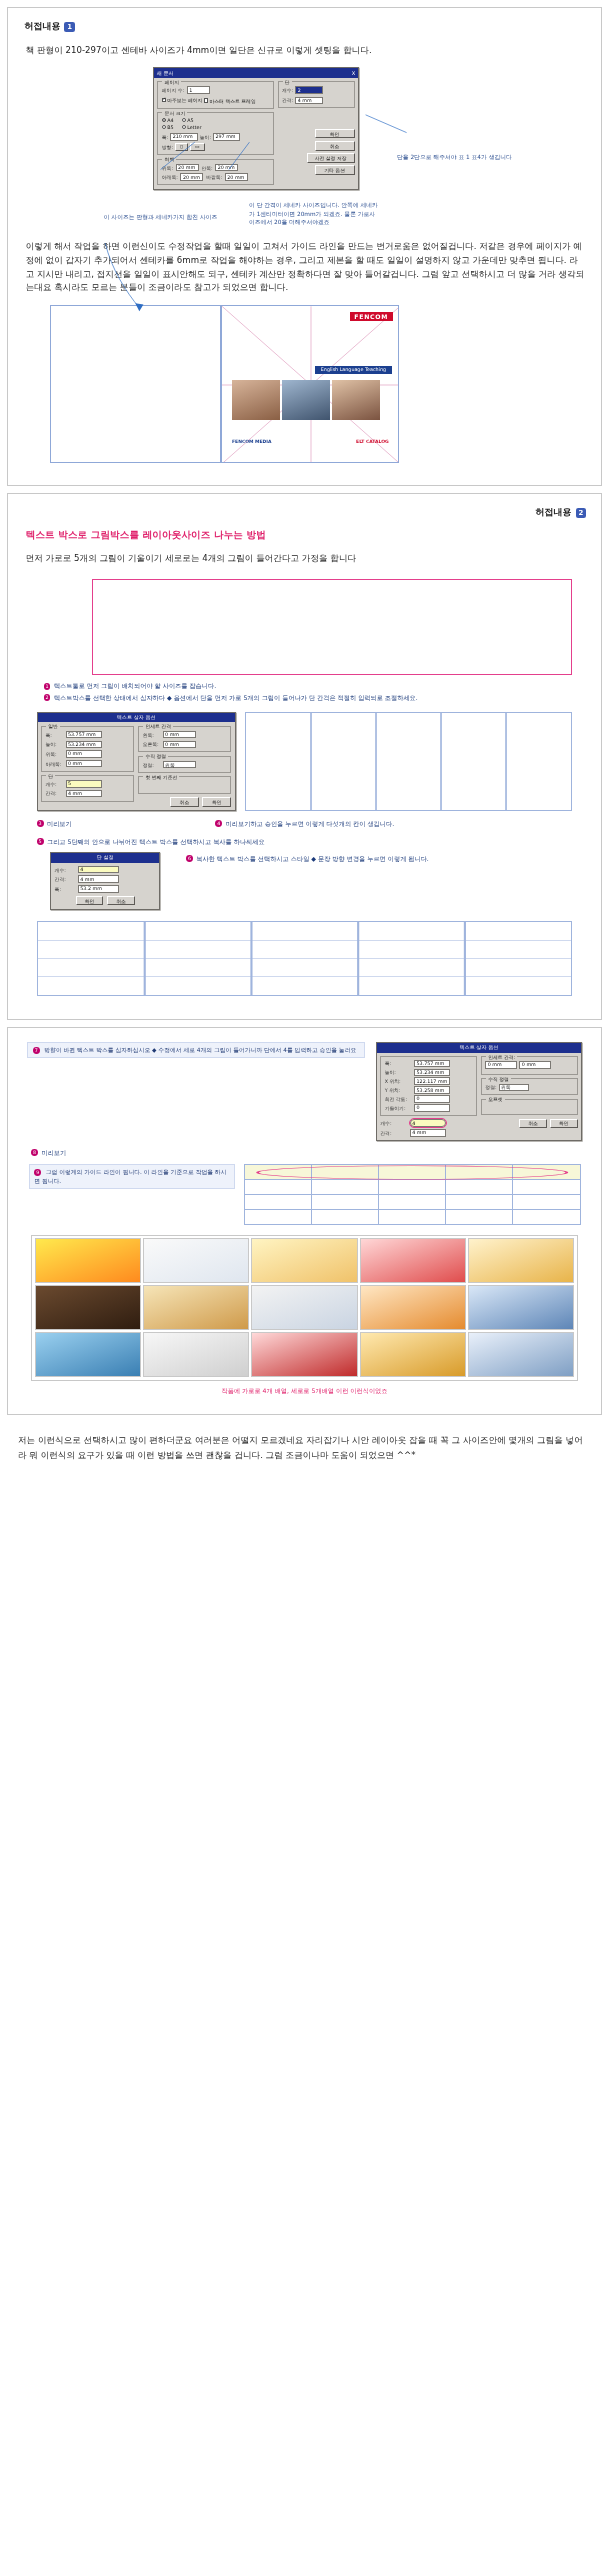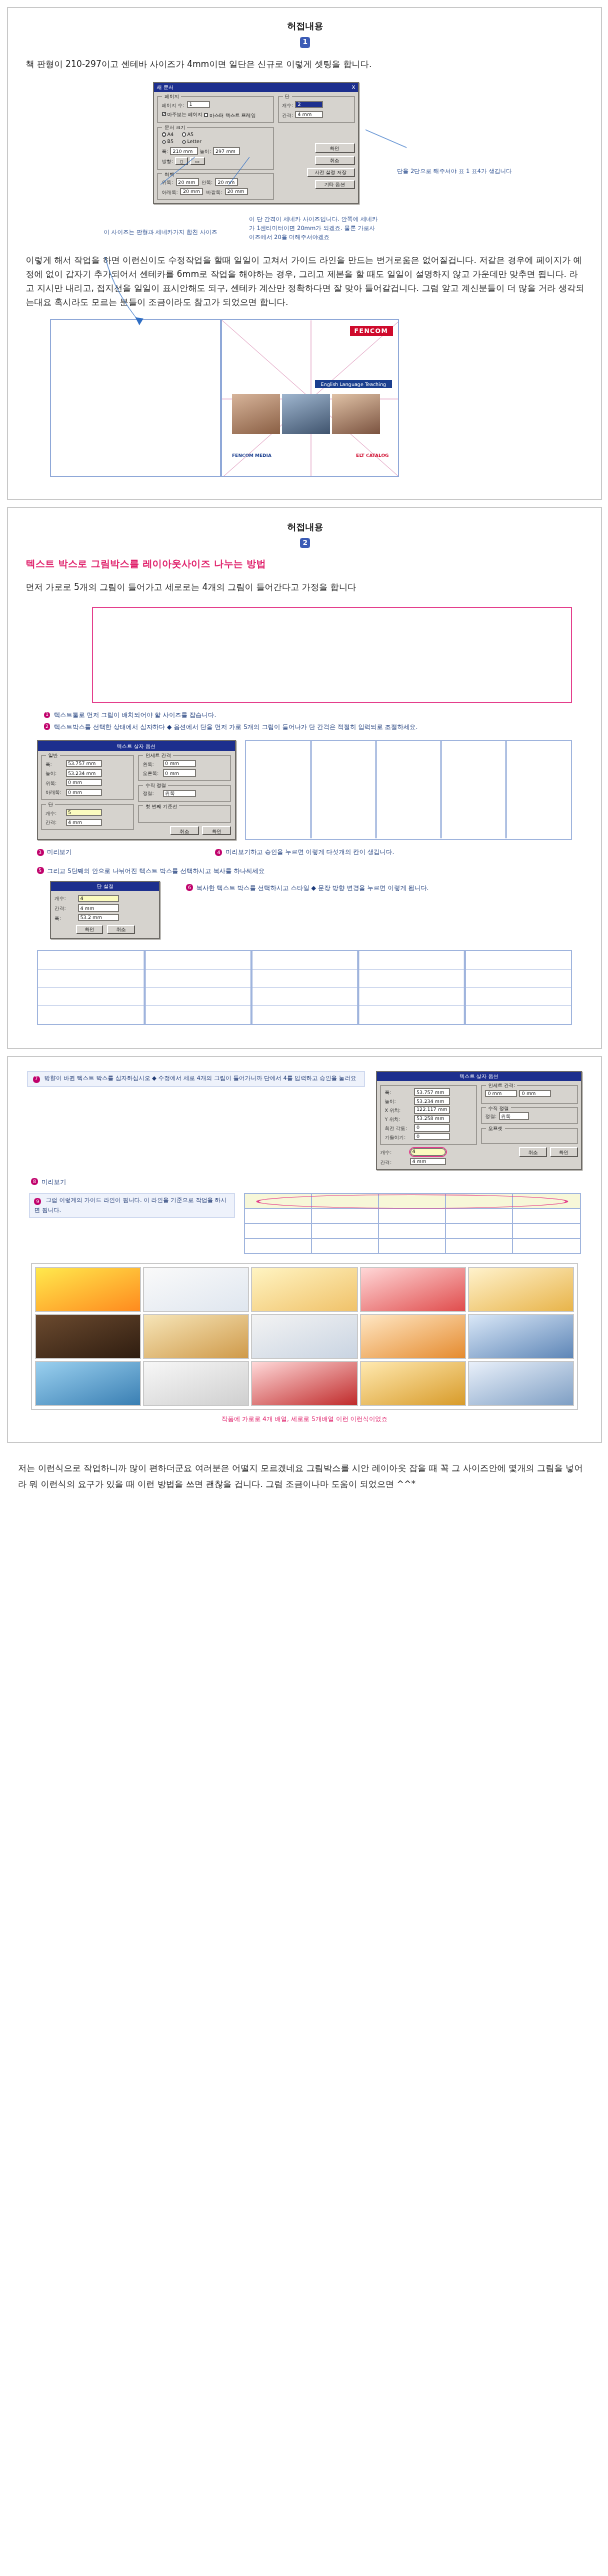--- a/index.html
+++ b/index.html
@@ -22,21 +22,20 @@
 
   
   .sec-head {
     display: flex;
     align-items: center;
     gap: 4.1px;
     font-size: 9px;
     color: #222;
     margin: 2.7px 0 9.6px 1.4px;
     font-weight: bold;
-    flex-direction: column;
   }
   .num-badge {
     display: inline-flex;
     align-items: center;
     justify-content: center;
     width: 10.3px; height: 10.3px;
     border-radius: 2.1px;
     background: #3b5bb5;
     color: #fff;
     font-size: 6.9px;
@@ -320,21 +319,21 @@
       <path class="arrow-blue" d="M500,70 L560,96"></path>
     </svg>
   </div>
 
   <div style="position:relative;height:40px;margin-top:1.4px;">
     <div class="cap-plain" style="position:absolute;left:62px;top:20.6px;width:151px;">이 사이즈는 판형과 세네카가지 합친 사이즈</div>
     <div class="cap-plain" style="position:absolute;left:226px;top:8.2px;width:130px;text-align:left;">이 단 간격이 세네카 사이즈입니다. 안쪽에 세네카가 1센티미터이면 20mm가 되겠죠. 물론 가로사이즈에서 20을 더해주셔야겠죠</div>
     <div class="cap-plain" style="position:absolute;left:374px;top:-40px;width:130px;text-align:left;">단을 2단으로 해주셔야 표 1 표4가 생깁니다</div>
   </div>
 
-  <div class="body-text tight" style="margin-top:6.9px;">이렇게 해서 작업을 하면 이런신이도 수정작업을 할때 일일이 고쳐서 가이드 라인을 만드는 번거로움은 없어질겁니다. 저같은 경우에 페이지가 예정에 없이 갑자기 추가되어서 센테카를 6mm로 작업을 해야하는 경우, 그리고 제본을 할 때도 일일이 설명하지 않고 가운데만 맞추면 됩니다. 라고 지시만 내리고, 접지선을 일일이 표시안해도 되구, 센테카 계산만 정확하다면 잘 맞아 들어갈겁니다. 그럼 앞고 계신분들이 더 많을 거라 생각되는대요 혹시라도 모르는 분들이 조금이라도 참고가 되었으면 합니다.</div>
+  <div class="body-text tight" style="margin-top:6.9px;">이렇게 해서 작업을 하면 이런신이도 수정작업을 할때 일일이 고쳐서 가이드 라인을 만드는 번거로움은 없어질겁니다. 저같은 경우에 페이지가 예정에 없이 갑자기 추가되어서 센테카를 6mm로 작업을 해야하는 경우, 그리고 제본을 할 때도 일일이 설명하지 않고 가운데만 맞추면 됩니다. 라고 지시만 내리고, 접지선을 일일이 표시안해도 되구, 센테카 계산만 정확하다면 잘 맞아 들어갈겁니다. 그럼 앞고 선택하시고 더 많을 거라 생각되는대요 혹시라도 모르는 분들이 조금이라도 참고가 되었으면 합니다.</div>
 
   <div style="position:relative;margin:9.6px 0 4.1px 27.4px;">
     <div style="display:flex;">
       <div class="pagebox" style="width:171px;height:158px;"></div>
       <div class="pagebox" style="width:178px;height:158px;position:relative;overflow:hidden;">
         <svg width="178" height="158" style="position:absolute;left:0;top:0;" viewBox="0 0 260 230">
           <line x1="0" y1="0" x2="260" y2="230" stroke="#e0a0c0" stroke-width="1"></line>
           <line x1="260" y1="0" x2="0" y2="230" stroke="#e0a0c0" stroke-width="1"></line>
           <line x1="130" y1="0" x2="130" y2="230" stroke="#e0a0c0" stroke-width="1"></line>
           <line x1="0" y1="115" x2="260" y2="115" stroke="#e0a0c0" stroke-width="1"></line>
@@ -359,21 +358,21 @@
 
 <div class="sheet">
 
   <div class="sec-head" style="justify-content:flex-end;">
     <span>허접내용</span>
     <span class="num-badge">2</span>
   </div>
 
   <div class="title-red">텍스트 박스로 그림박스를 레이아웃사이즈 나누는 방법</div>
 
-  <div class="body-text" style="margin-bottom:1.4px;">먼저 가로로 5개의 그림이 들어가고 세로로는 4개의 그림이 들어간다고 가정을 합니다</div>
+  <div class="body-text" style="margin-bottom:1.4px;">먼저 가로로 5개의 그림이 기울이기 세로로는 4개의 그림이 들어간다고 가정을 합니다</div>
 
   <div class="redline" style="margin:12.3px 13.7px 6.9px 69px;height:96px;"></div>
 
   <div style="margin:6.9px 20.6px 9.6px 20.6px;">
     <div class="caption-row">
       <span class="dot-num">1</span>
       <span>텍스트툴로 먼저 그림이 배치되어야 할 사이즈를 잡습니다.</span>
     </div>
     <div class="caption-row">
       <span class="dot-num">2</span>
@@ -670,14 +669,14 @@
     <div class="catalog-cell" style="background:linear-gradient(160deg,#9ad0ef,#3a7fb3);"></div>
     <div class="catalog-cell" style="background:linear-gradient(160deg,#f7f7f7,#cfcfcf);"></div>
     <div class="catalog-cell" style="background:linear-gradient(160deg,#ffd9d9,#c02b2b);"></div>
     <div class="catalog-cell" style="background:linear-gradient(160deg,#ffe9b0,#d89b2a);"></div>
     <div class="catalog-cell" style="background:linear-gradient(160deg,#e9f0fa,#7f9fc4);"></div>
   </div>
 
   <div class="foot-red">작품에 가로로 4개 배열, 세로로 5개배열 이런 이런식이었죠</div>
 </div>
 
-<div class="closing">저는 이런식으로 작업하니까 많이 편하더군요 여러분은 어떨지 모르겠네요 그림박스를 시안 레이아웃 잡을 때 꼭 그 사이즈안에 몇개의 그림을 넣어라 뭐 이런식의 요구가 있을 때 이런 방법을 쓰면 괜찮을 겁니다. 그럼 조금이나마 도움이 되었으면 ^^*</div>
+<div class="closing">저는 이런식으로 선택하시고 많이 편하더군요 여러분은 어떨지 모르겠네요 자리잡기나 시안 레이아웃 잡을 때 꼭 그 사이즈안에 몇개의 그림을 넣어라 뭐 이런식의 요구가 있을 때 이런 방법을 쓰면 괜찮을 겁니다. 그럼 조금이나마 도움이 되었으면 ^^*</div>
 
 
 </body></html>

